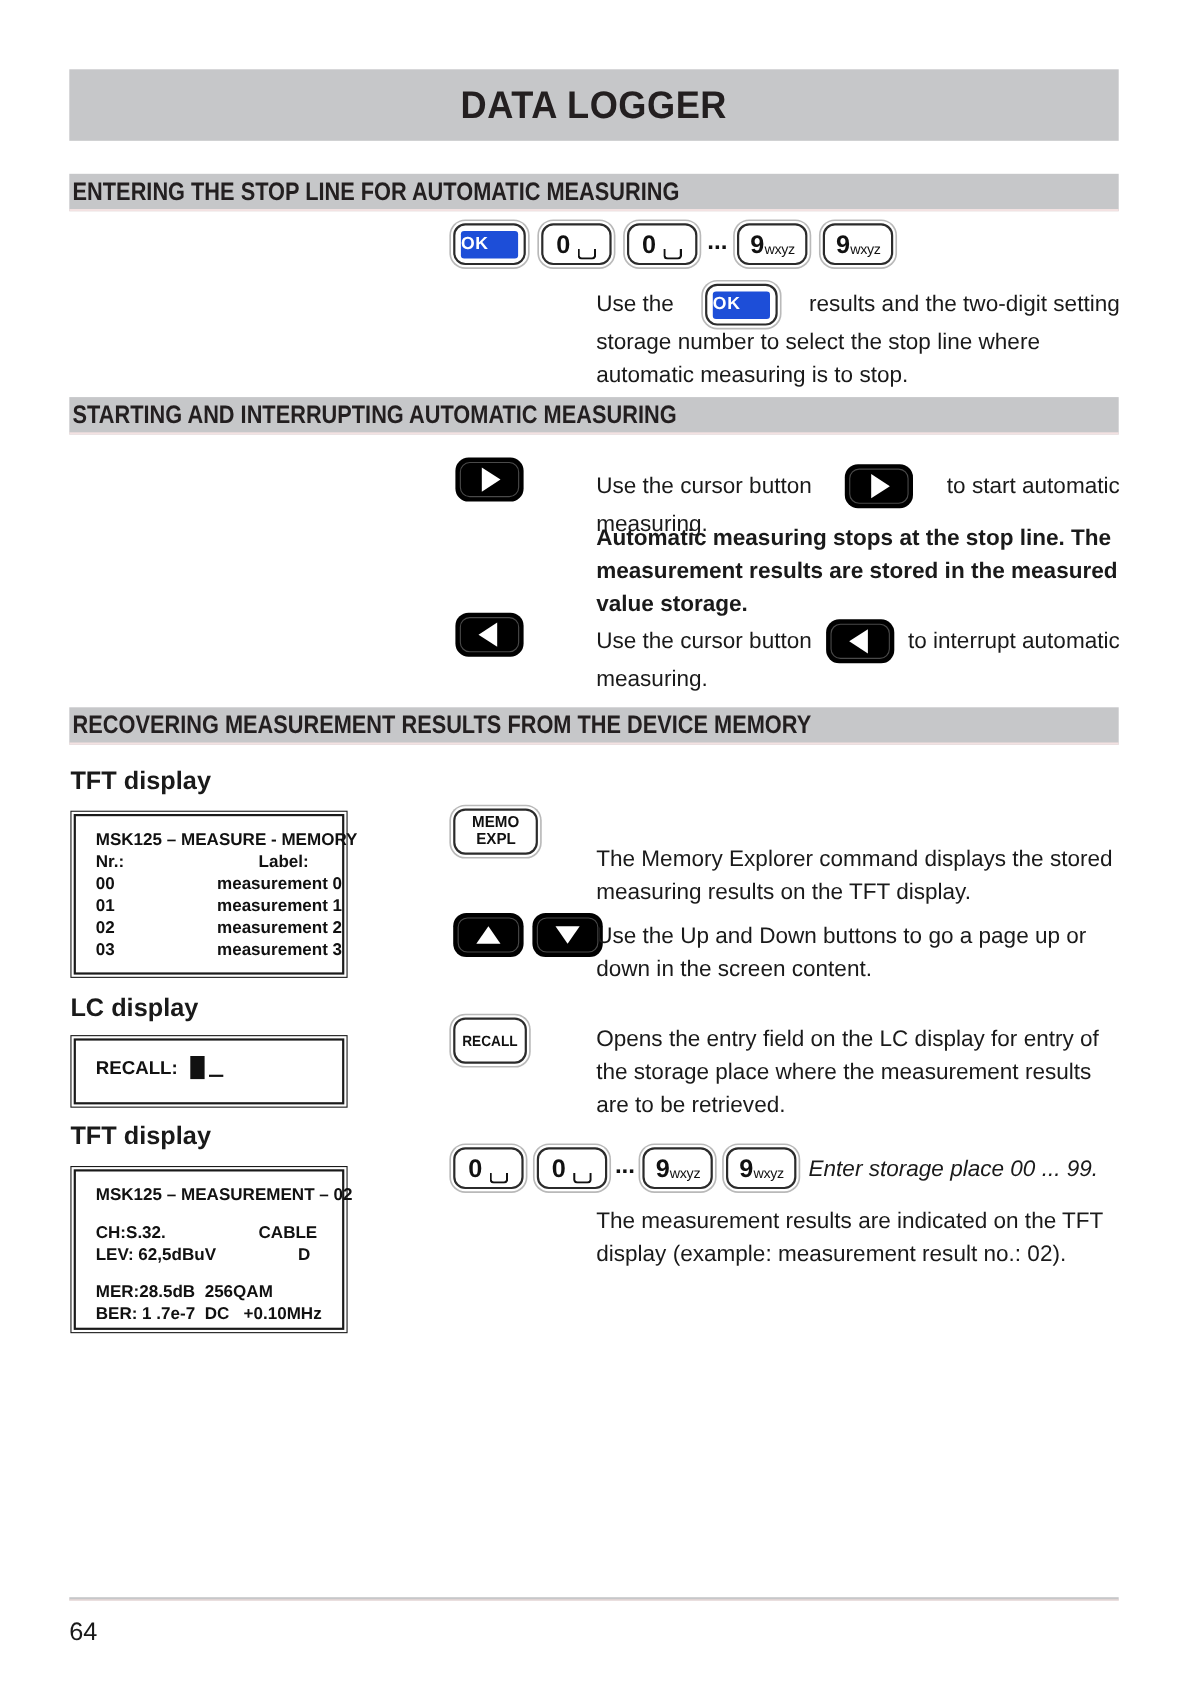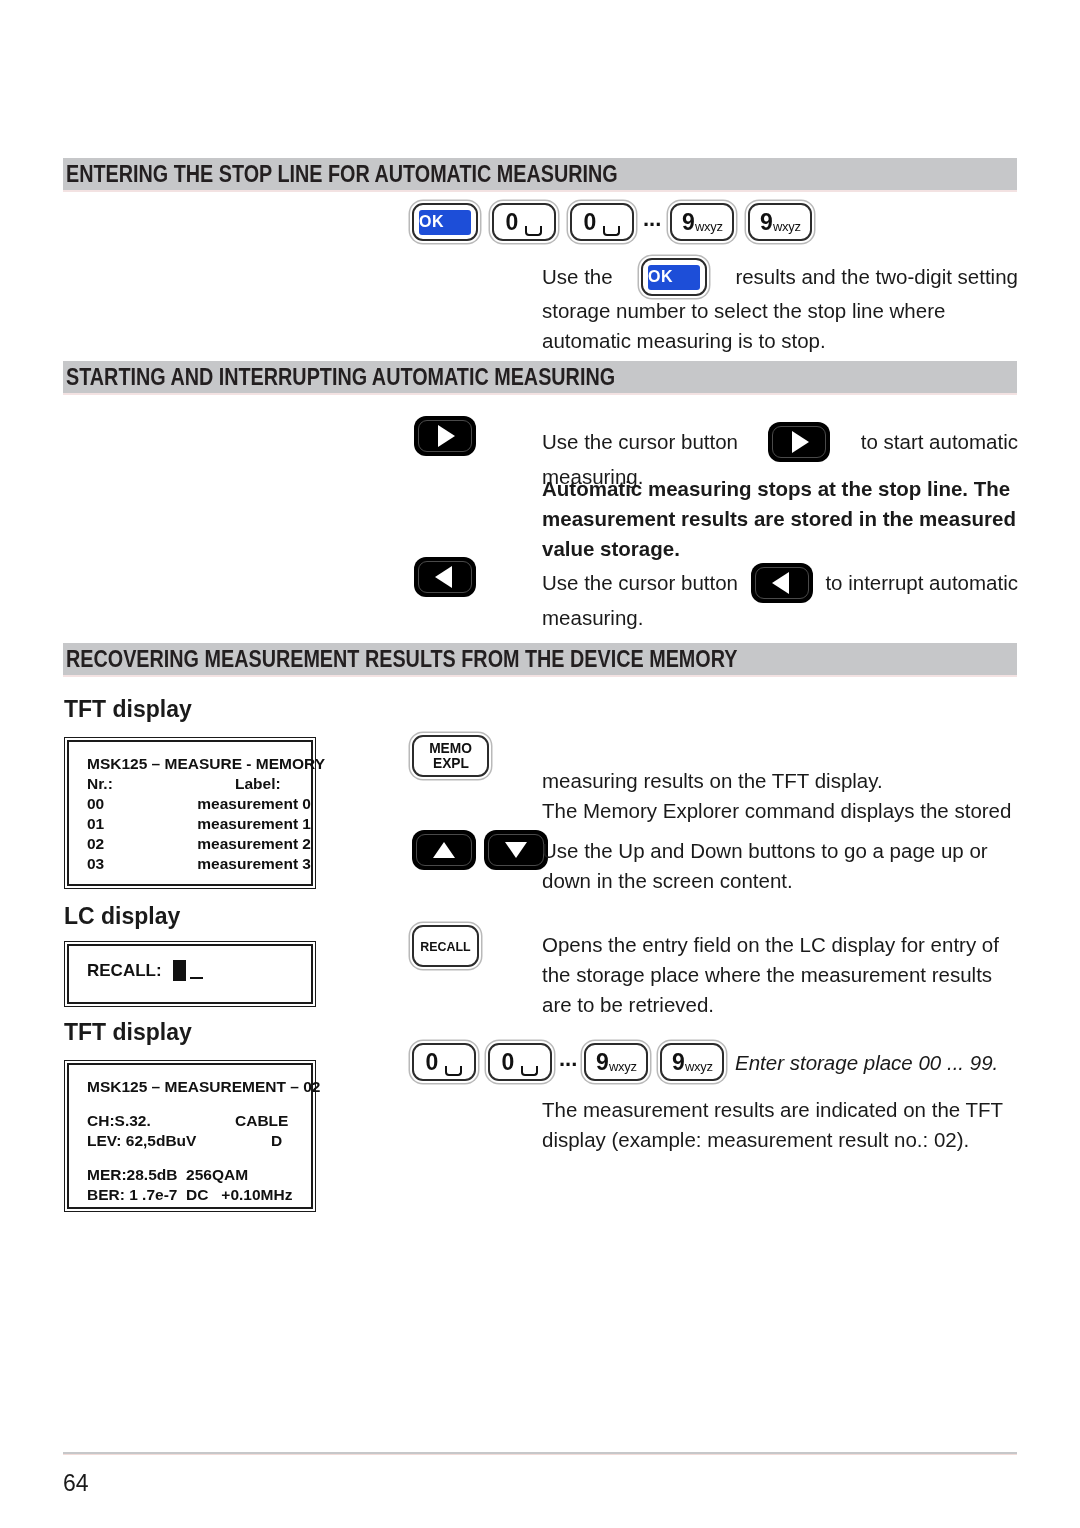--- a/index.html
+++ b/index.html
@@ -283,20 +283,23 @@
     left: 63px; top: 1470px;
     font-size: 23px;
     color: #1a1a1a;
   }
 </style>
 </head>
 <body>
 
 <div class="page">
 
+  <div class="title-band">
+    <div class="t">DATA LOGGER</div>
+  </div>
 
   <div class="sec-band" style="top:158px;">
     <div class="t">ENTERING THE STOP LINE FOR AUTOMATIC MEASURING</div>
   </div>
 
   <div style="position:absolute; left:412px; top:203px;" class="inline-row">
     <div class="key key-ok">
       <div class="inner">
           <span>OK</span>
         </div>
@@ -440,22 +443,22 @@
     </div>
   </div>
 
   <div style="position:absolute; left:412px; top:735px;">
     <div class="key key-white key-memo">
       <span>MEMO</span>
       <span>EXPL</span>
     </div>
   </div>
   <div class="para" style="left:542px; top:766px; width:476px;">
+    <span class="ln">The Memory Explorer command displays the stored</span>
     <span class="ln nojust" style="text-align:left;">measuring results on the TFT display.</span>
-    <span class="ln">The Memory Explorer command displays the stored</span>
   </div>
 
   <div style="position:absolute; left:412px; top:830px;" class="inline-row">
     <div class="key key-cursor" style="width:64px; height:40px;">
       <span class="tri tri-up"></span>
     </div>
     <div class="key key-cursor" style="width:64px; height:40px; margin-left:8px;">
       <span class="tri tri-down"></span>
     </div>
   </div>

